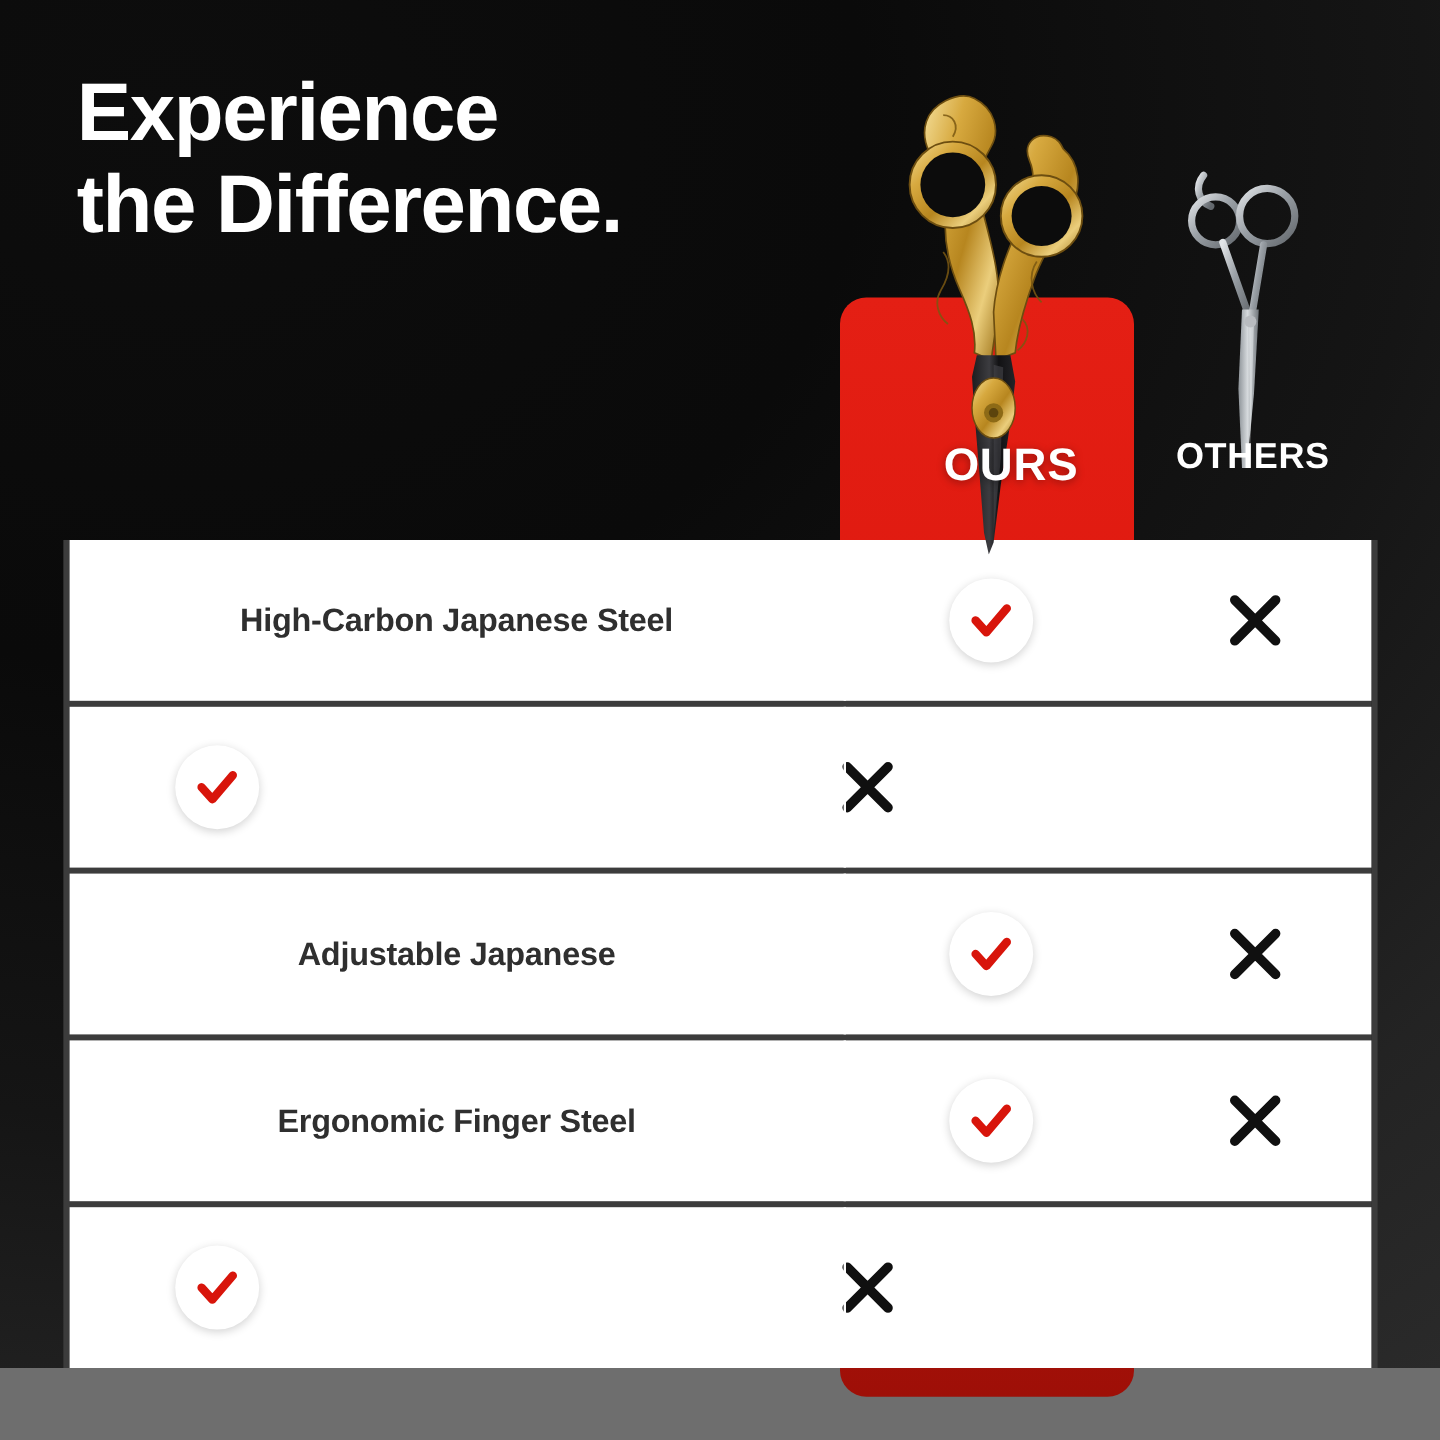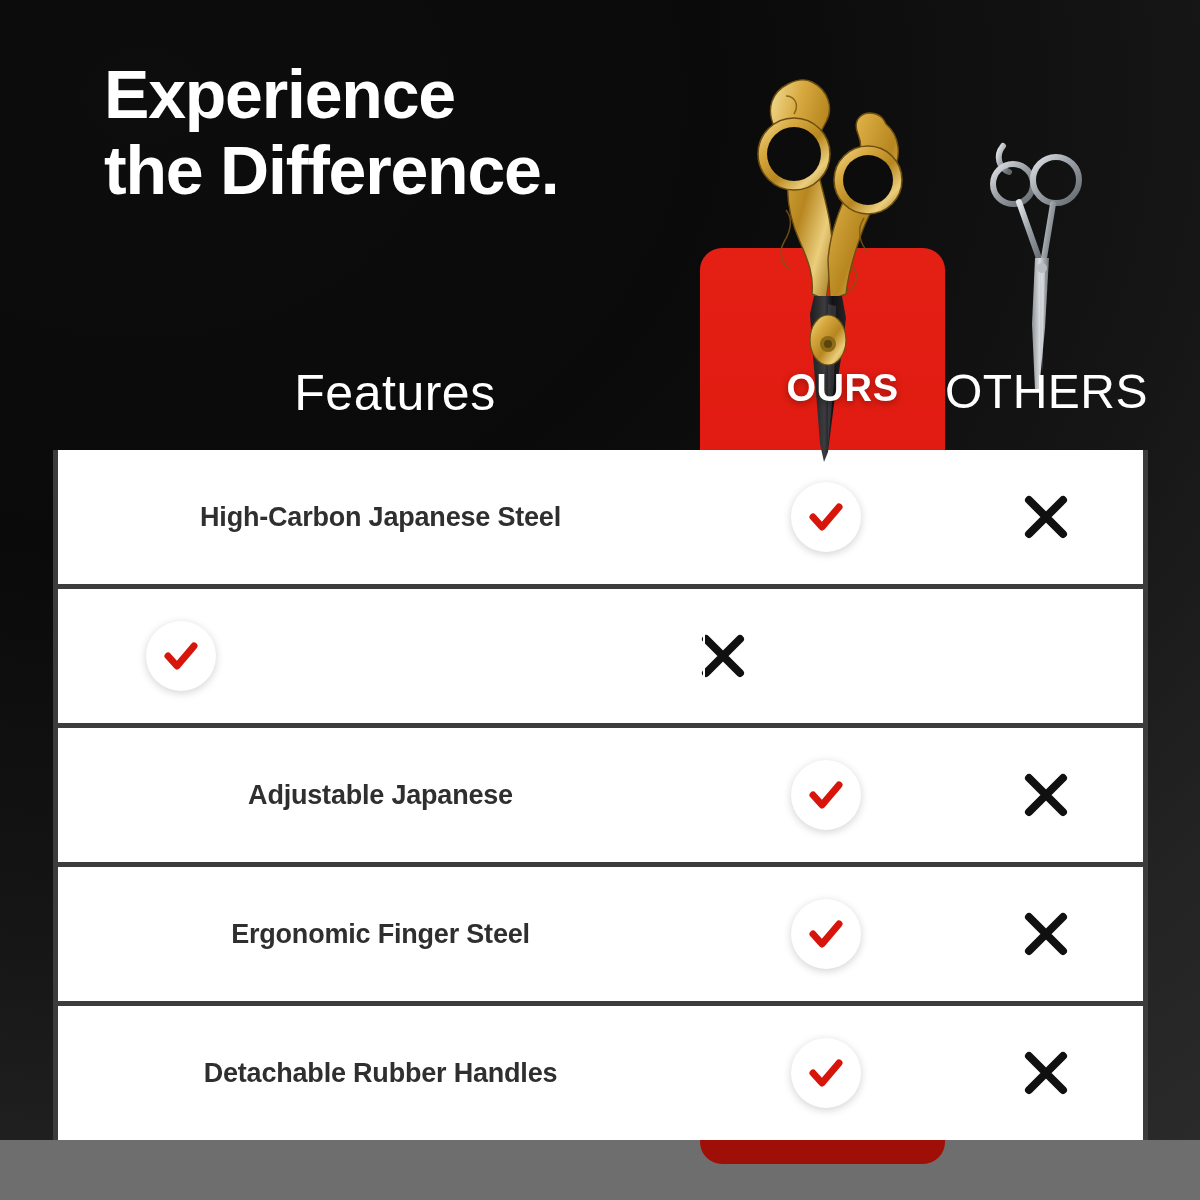--- a/index.html
+++ b/index.html
@@ -25,21 +25,20 @@
     position: absolute;
     left: 64px;
     top: 56px;
     color: #ffffff;
     font-size: 68px;
     line-height: 1.12;
     font-weight: 700;
     letter-spacing: -1.2px;
     white-space: pre-line;
     z-index: 40;
-    margin-left: 40px;
   }
 
   
   .red-panel {
     position: absolute;
     left: 700px;
     top: 248px;
     width: 245px;
     height: 916px;
     border-radius: 22px;
@@ -59,21 +58,21 @@
     font-size: 50px; font-weight: 300; letter-spacing: 0.5px;
   }
   .col-head.ours {
     left: 700px; top: 367px; width: 245px;
     font-size: 38px; font-weight: 700; letter-spacing: 0.6px;
     text-shadow: 0 2px 7px rgba(0,0,0,.35);
     margin-left: 20px;
   }
   .col-head.others {
     left: 945px; top: 364px; width: 198px;
-    font-size: 48px; font-weight: 400; letter-spacing: 0.5px;
+    font-size: 30px; font-weight: 700; letter-spacing: 0.5px;
   }
 
   
   .table {
     position: absolute;
     left: 53px;
     top: 450px;
     width: 1090px;
     height: 690px;
     z-index: 20;
@@ -253,21 +252,20 @@
 
     <path d="M34 74 L56 136" stroke="url(#silverG)" stroke-width="6" stroke-linecap="round"></path>
     <path d="M68 76 L58 136" stroke="url(#silverG)" stroke-width="6" stroke-linecap="round"></path>
 
     <path d="M50 130 L64 130 L60 200 L54 262 L50 262 L47 196 Z" fill="url(#silverBladeG)"></path>
     <path d="M56 138 L60 138 L57 246 Z" fill="#eef1f3" opacity="0.5"></path>
 
     <circle cx="57" cy="140" r="5" fill="#b9bcc0"></circle>
   </svg>
 
-  <div class="col-head features">Features</div>
   <div class="col-head ours">OURS</div>
   <div class="col-head others">OTHERS</div>
 
   <div class="table">
 
     <div class="row">
       <div class="cell-feature">
         <span class="feature-text">High-Carbon Japanese Steel</span>
       </div>
       <div class="cell-ours">
@@ -329,23 +327,20 @@
         </span>
       </div>
       <div class="cell-others">
         <svg class="x-mark" width="54" height="54" viewBox="0 0 54 54">
           <path d="M10 10 L44 44 M44 10 L10 44" fill="none" stroke="#101010" stroke-width="8" stroke-linecap="round"></path>
         </svg>
       </div>
     </div>
 
     <div class="row">
-      <div class="cell-feature">
-        <span class="feature-text">Detachable Rubber Handles</span>
-      </div>
       <div class="cell-ours">
         <span class="check-badge">
           <svg width="44" height="44" viewBox="0 0 44 44">
             <path d="M9 22 L18 32 L35 12" fill="none" stroke="#D8150B" stroke-width="7" stroke-linecap="round" stroke-linejoin="round"></path>
           </svg>
         </span>
       </div>
       <div class="cell-others">
         <svg class="x-mark" width="54" height="54" viewBox="0 0 54 54">
           <path d="M10 10 L44 44 M44 10 L10 44" fill="none" stroke="#101010" stroke-width="8" stroke-linecap="round"></path>

